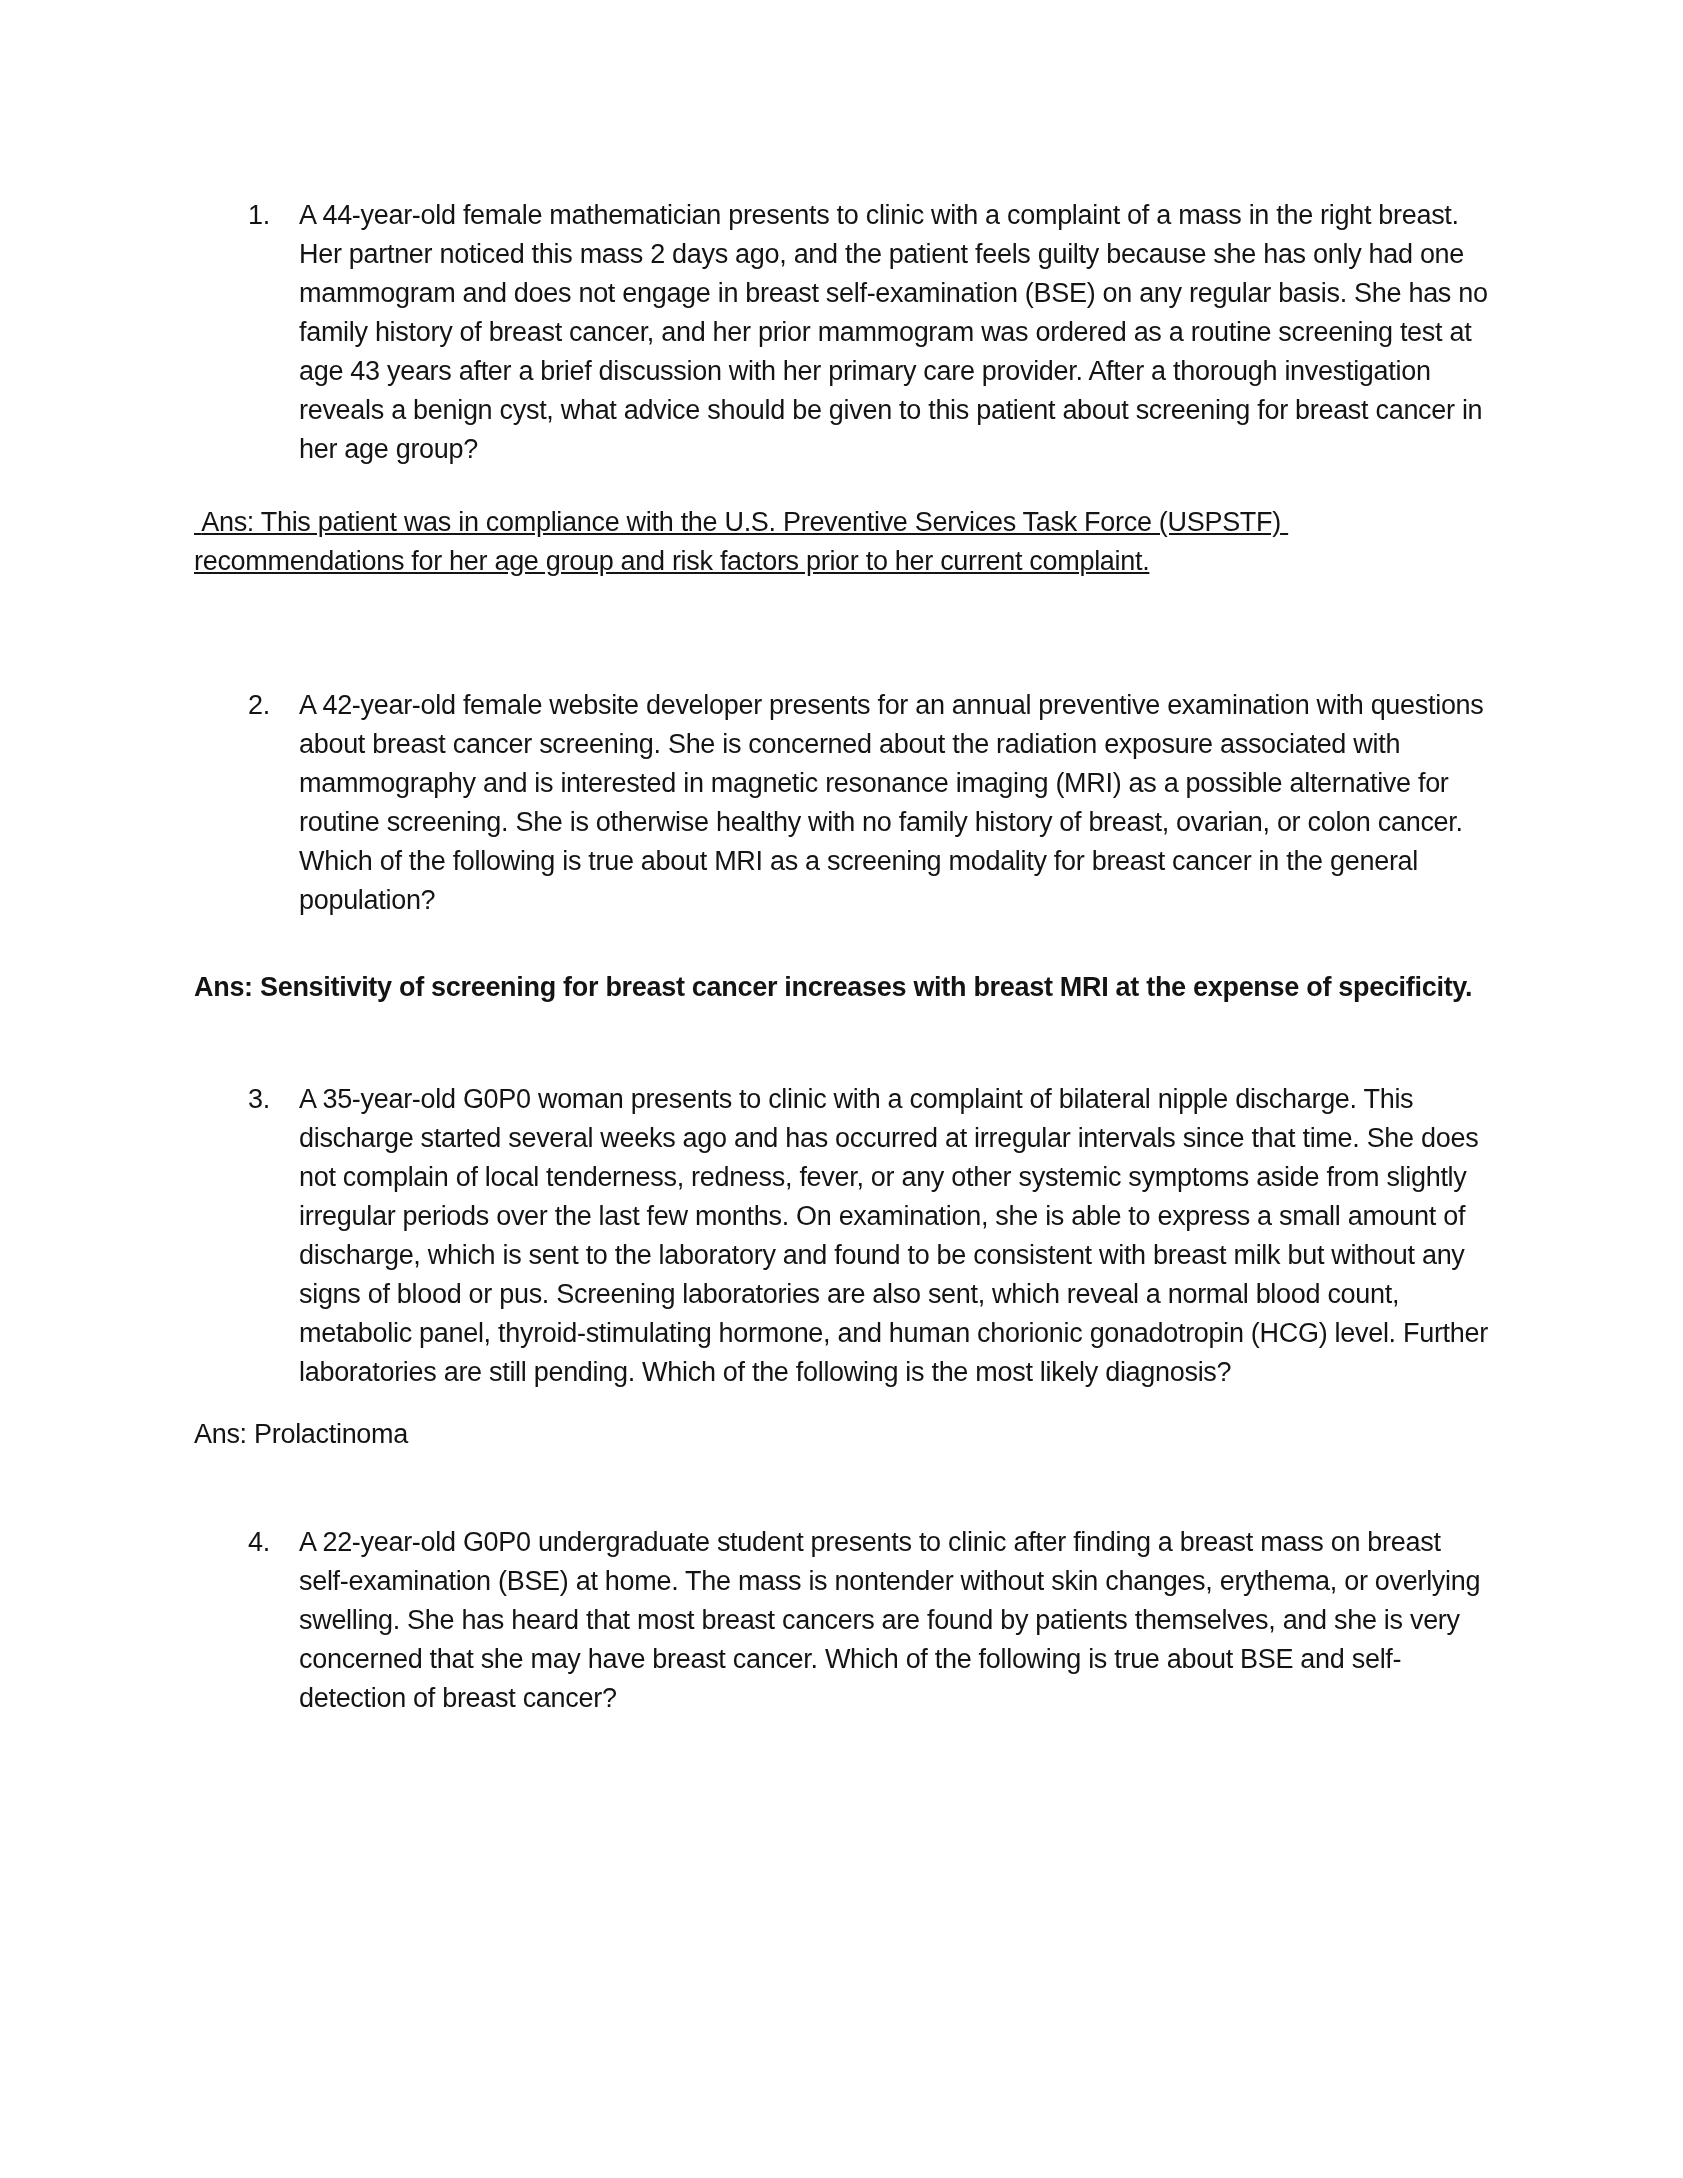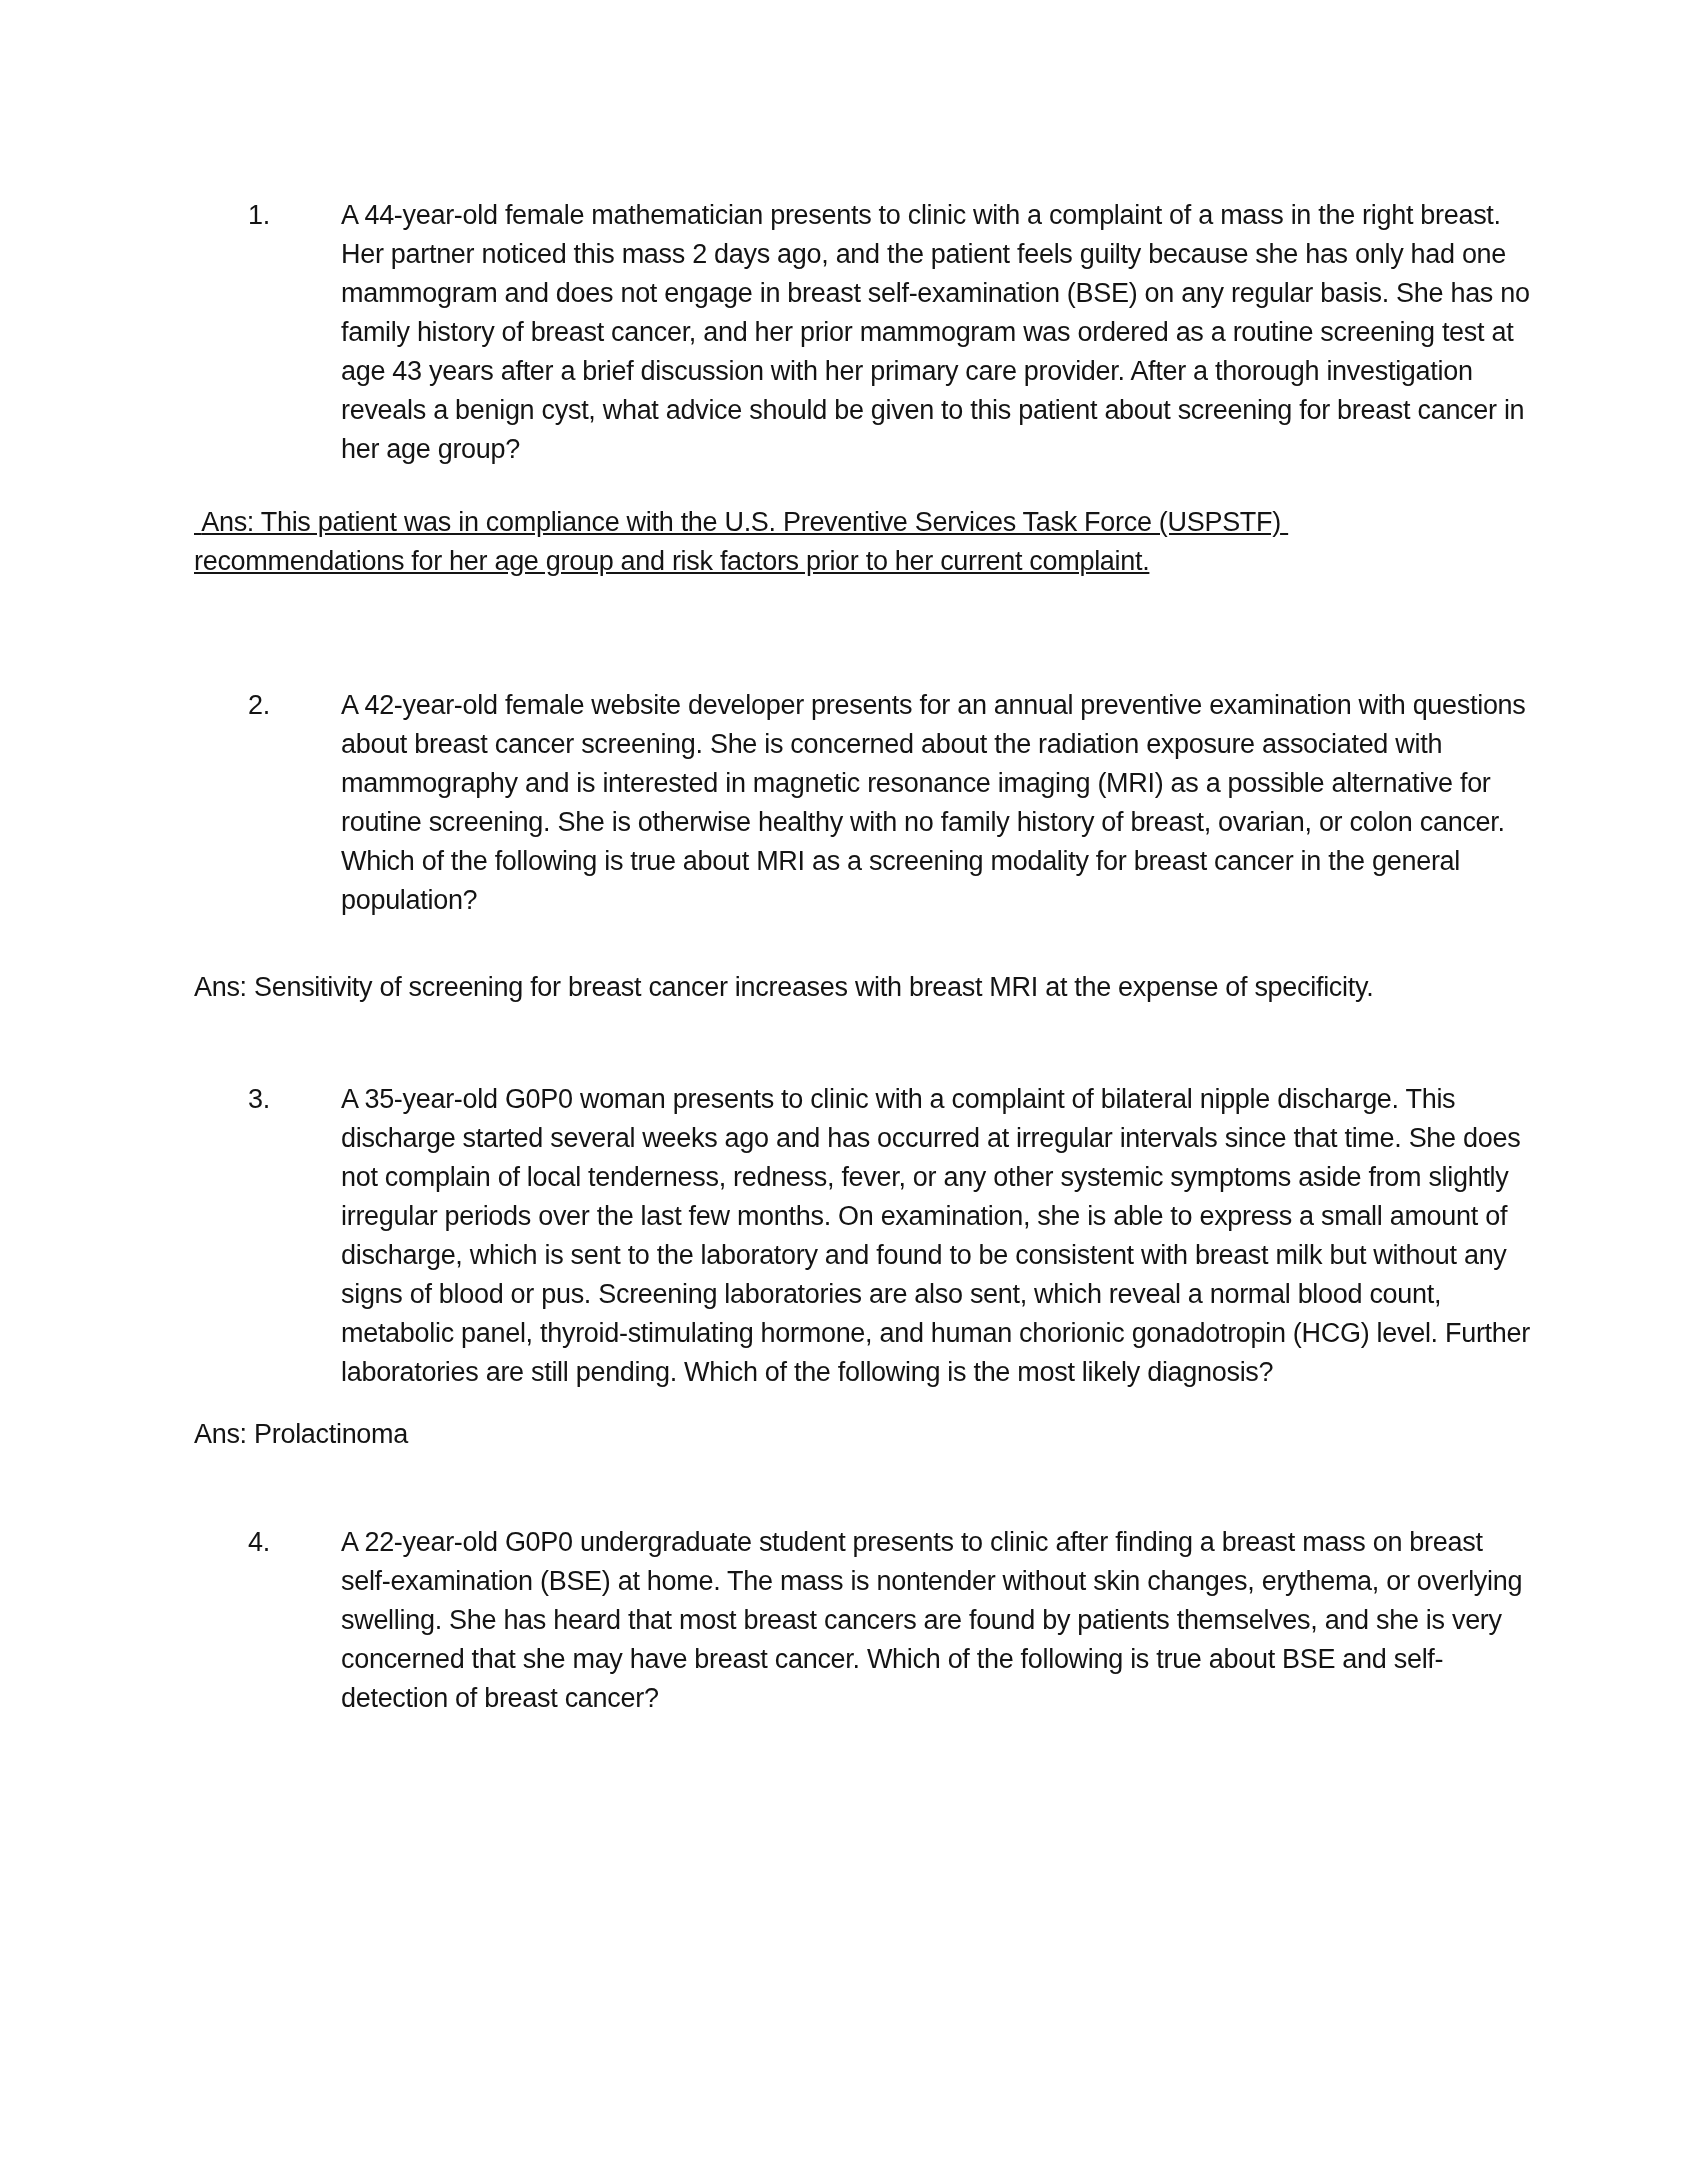--- a/index.html
+++ b/index.html
@@ -30,32 +30,31 @@
     align-items: flex-start;
     margin-left: 248px;
   }
   .question-number {
     flex: 0 0 51px;
     width: 51px;
   }
   .question-text {
     width: 1193px;
     white-space: pre-wrap;
-    margin-left: 42px;
   }
   .answer-text {
     margin: 0;
     margin-left: 194px;
     width: 1287px;
     white-space: pre-wrap;
   }
   .mt-q1 { margin-top: 196px; }
   .mt-a1 { margin-top: 34px; text-decoration: underline; }
   .mt-q2 { margin-top: 105px; }
-  .mt-a2 { margin-top: 48px; }
+  .mt-a2 { margin-top: 48px; font-weight: bold; }
   .mt-q3 { margin-top: 73px; }
   .mt-a3 { margin-top: 23px; }
   .mt-q4 { margin-top: 69px; }
 </style>
 </head>
 <body>
 
 <div class="page">
   <div class="content">
 

